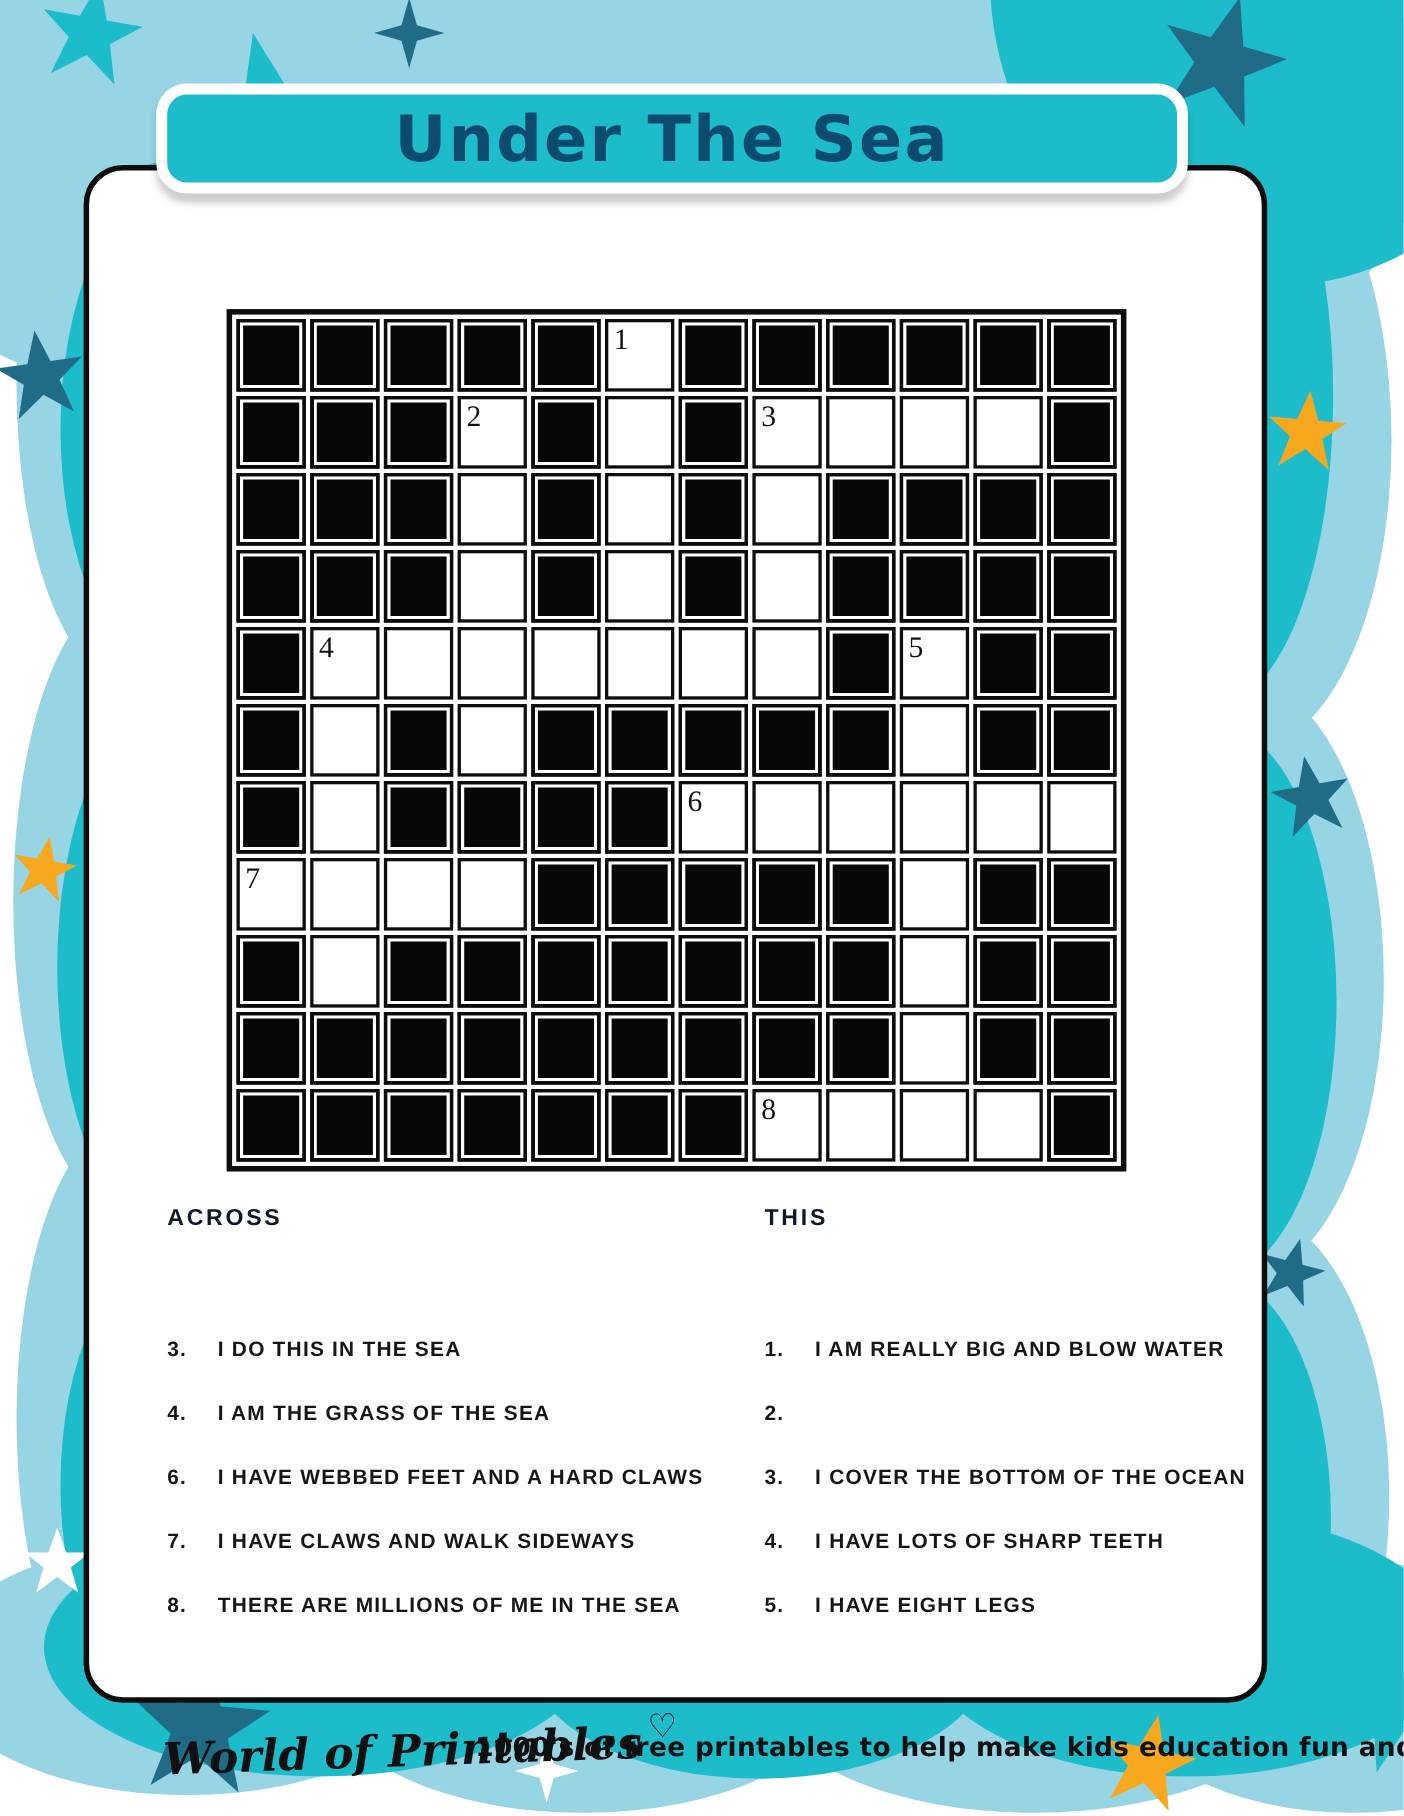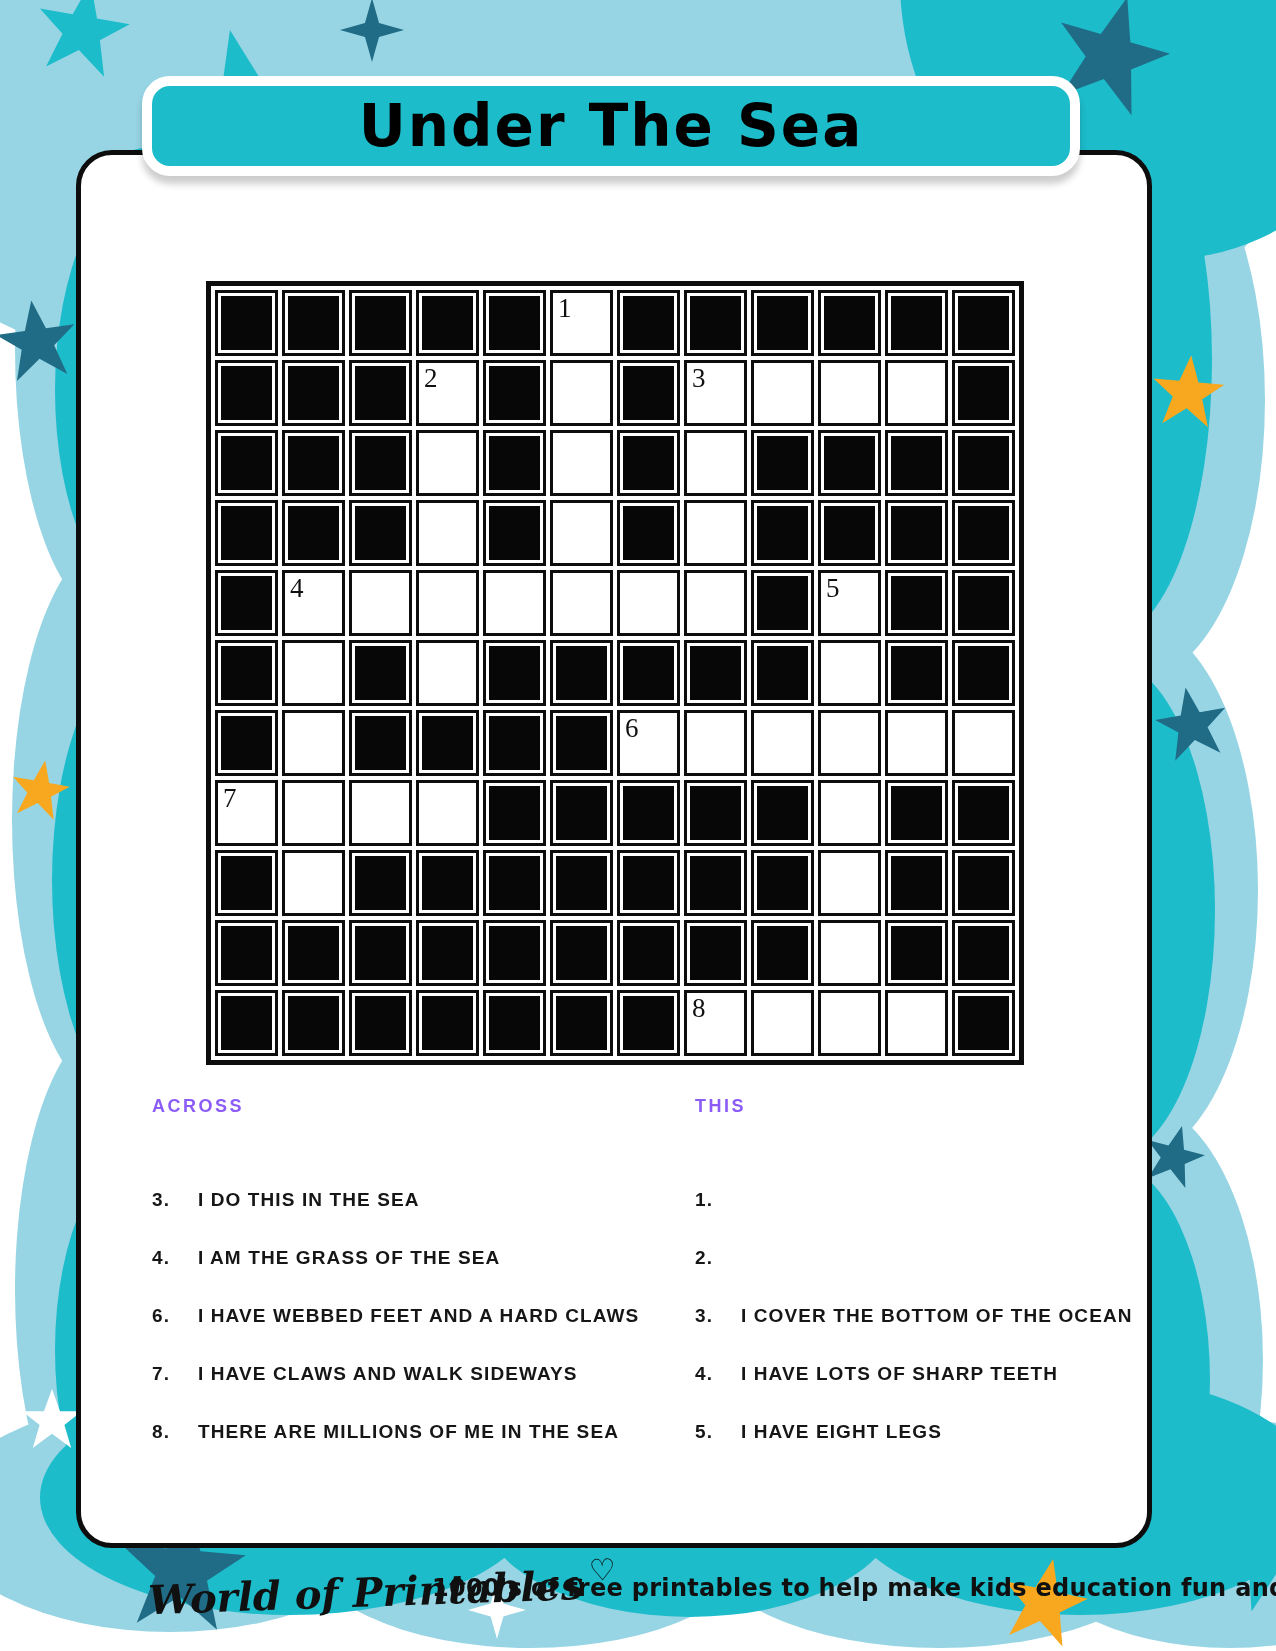--- a/index.html
+++ b/index.html
@@ -37,43 +37,43 @@
     background:#ffffff;border:5px solid var(--ink);border-radius:36px;z-index:4;
   }
   .banner{
     position:absolute;left:142px;top:76px;width:938px;height:100px;
     background:var(--teal);border:10px solid #ffffff;border-radius:28px;
     box-shadow:0 8px 7px rgba(0,0,0,0.20);
     display:flex;align-items:center;justify-content:center;z-index:6;
   }
   .banner h1{
     margin:0;font-family:"DejaVu Sans", sans-serif;font-weight:800;
-    font-size:58px;letter-spacing:2px;color:#000000;white-space:nowrap;
+    font-size:58px;letter-spacing:2px;color:#0c4a6e;white-space:nowrap;
   }
 
   
   .grid{
     position:absolute;left:206px;top:281px;z-index:5;
     display:grid;grid-template-columns:repeat(12,63px);grid-auto-rows:66px;gap:4px;
     background:#ffffff;border:5px solid var(--ink);padding:4px;
   }
   .cell{position:relative;border:3px solid var(--ink);background:#ffffff;}
   .cell.black{background:#070707;box-shadow:inset 0 0 0 3px #ffffff;}
   .cellnum{
     position:absolute;top:0px;left:5px;
     font-family:"Liberation Serif", serif;font-size:27px;line-height:30px;color:#111;
   }
 
   
   .clue-col{position:absolute;top:1096px;z-index:5;}
   .clue-col.across{left:152px;width:510px;}
   .clue-col.down{left:695px;width:440px;}
   .clue-heading{
-    font-size:18px;font-weight:bold;letter-spacing:2.5px;color:#8b5cf6;
-    margin-bottom:72px;
+    font-size:21px;font-weight:bold;letter-spacing:2.5px;color:#0f172a;
+    margin-bottom:97px;
   }
   .clue{display:flex;margin-bottom:36px;font-size:19px;font-weight:bold;
     letter-spacing:1.1px;color:#161616;line-height:22px;}
   .clue-num{flex:0 0 46px;}
   .clue-text{flex:1;white-space:nowrap;}
 
   
   .footer{position:absolute;left:0;top:1552px;width:1276px;z-index:5;}
   .brand{
     position:absolute;left:148px;top:8px;
@@ -313,20 +313,21 @@
           <span class="clue-text">THERE ARE MILLIONS OF ME IN THE SEA</span>
         </div>
       </div>
   </div>
 
   <div class="clue-col down">
     <div class="clue-heading">THIS</div>
     <div>
         <div class="clue">
           <span class="clue-num">1.</span>
+          <span class="clue-text">I AM REALLY BIG AND BLOW WATER</span>
         </div>
         <div class="clue">
           <span class="clue-num">2.</span>
         </div>
         <div class="clue">
           <span class="clue-num">3.</span>
           <span class="clue-text">I COVER THE BOTTOM OF THE OCEAN</span>
         </div>
         <div class="clue">
           <span class="clue-num">4.</span>

